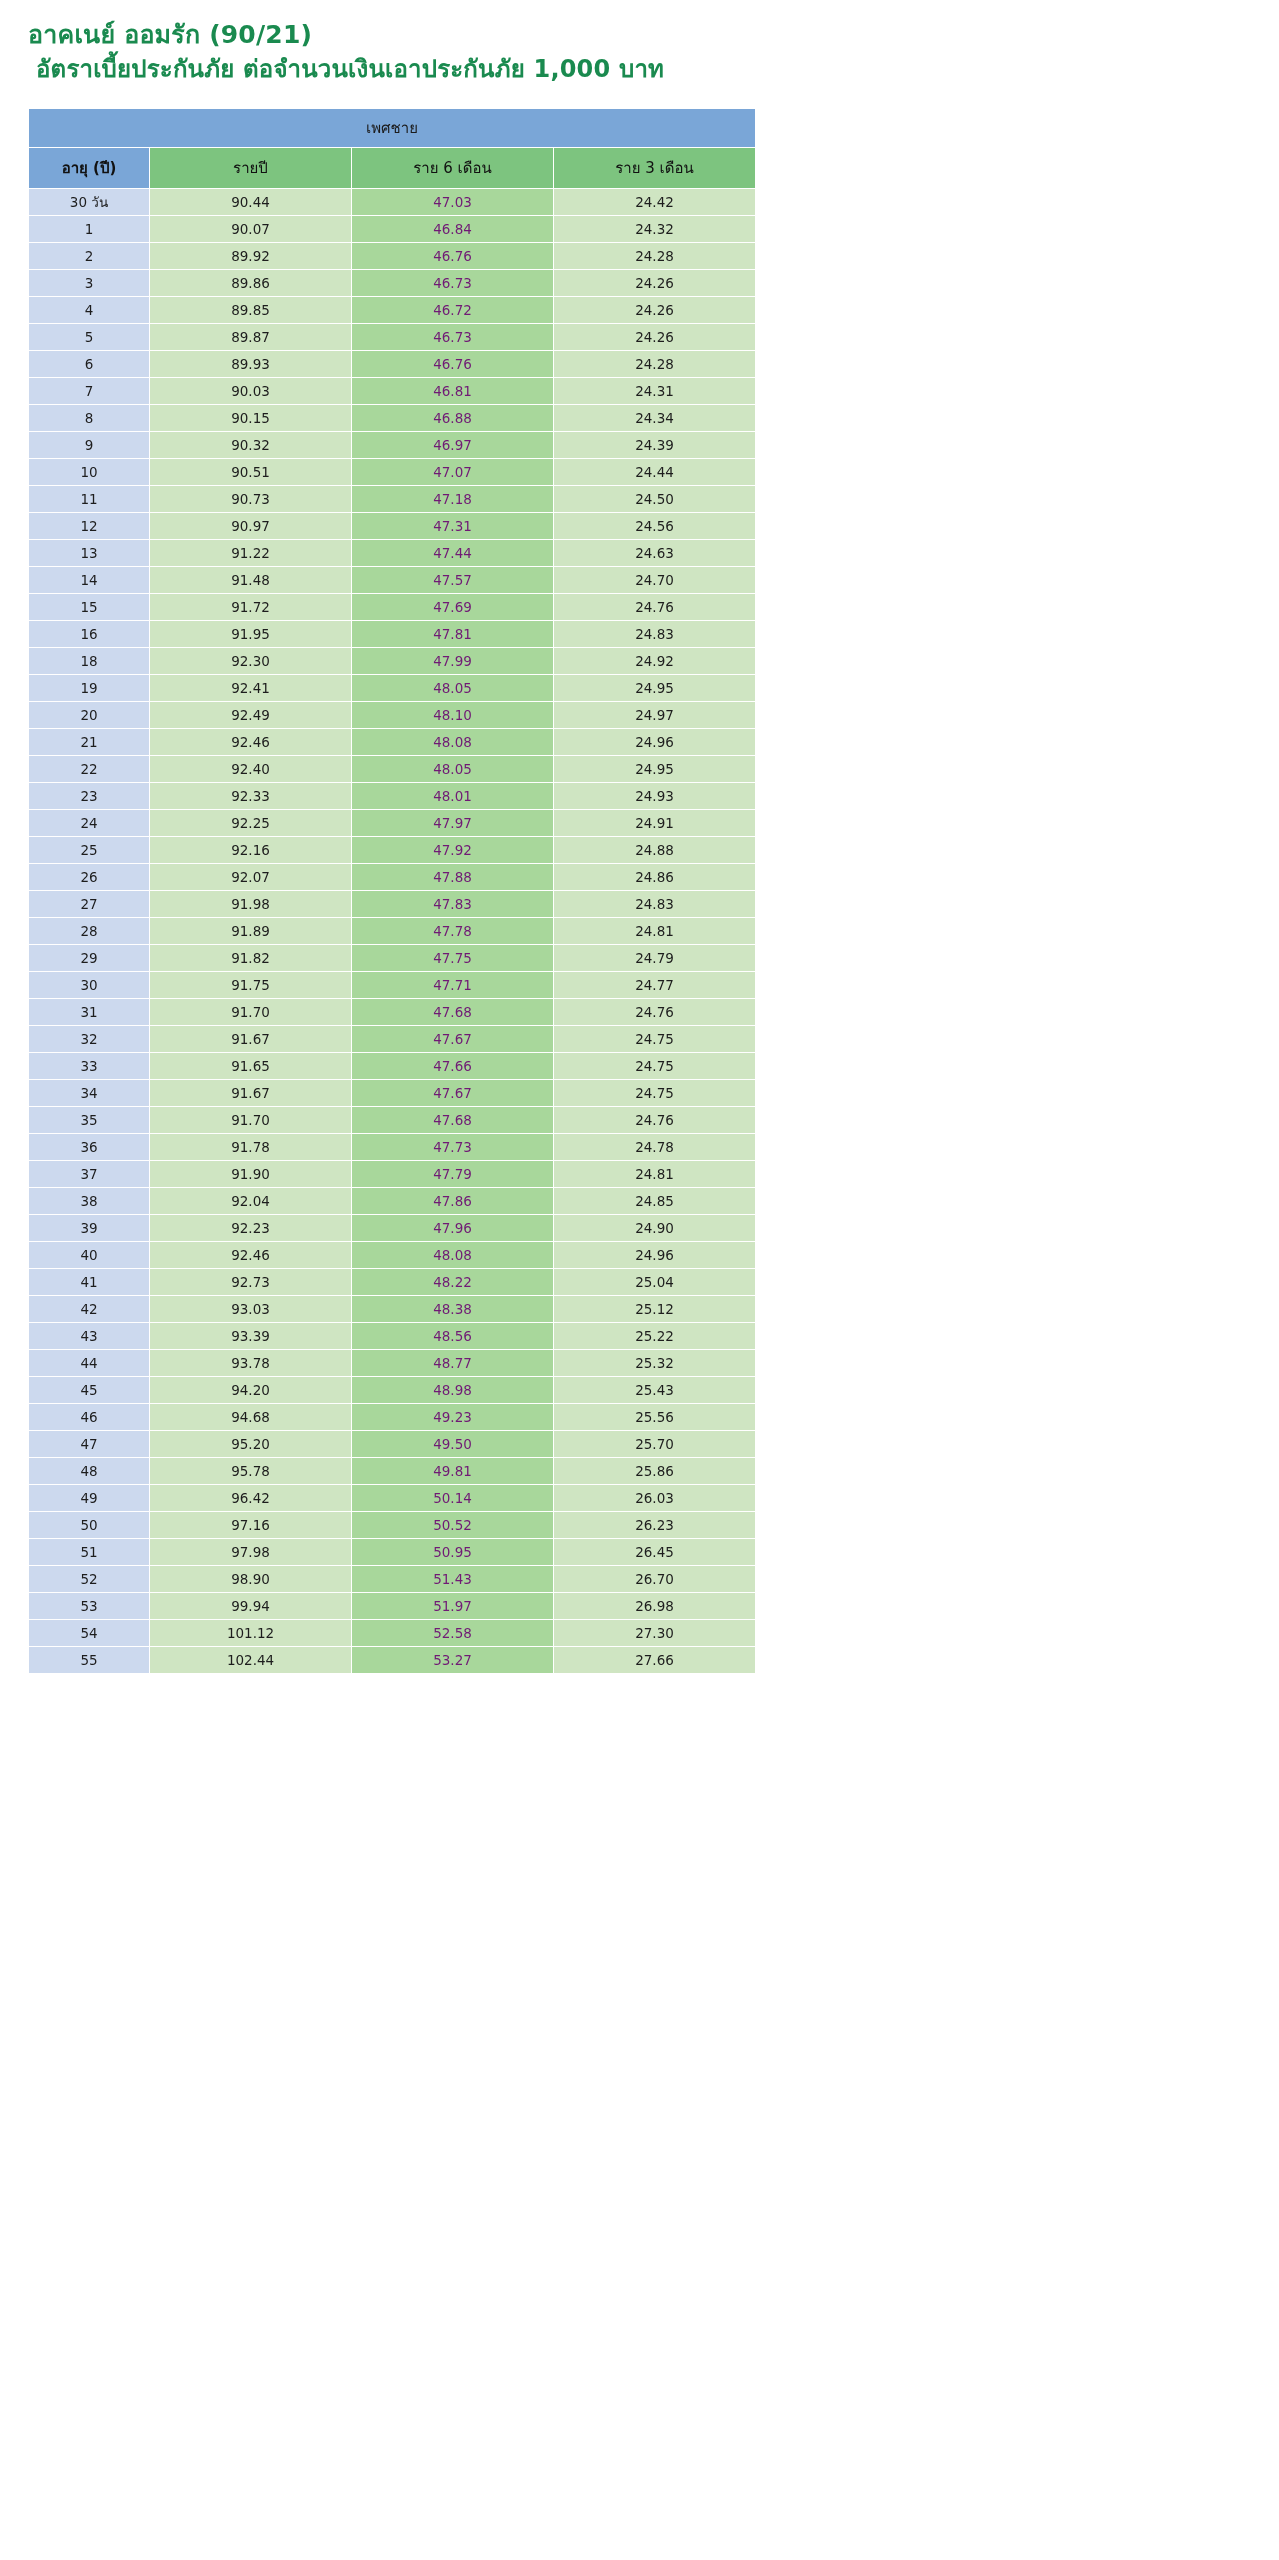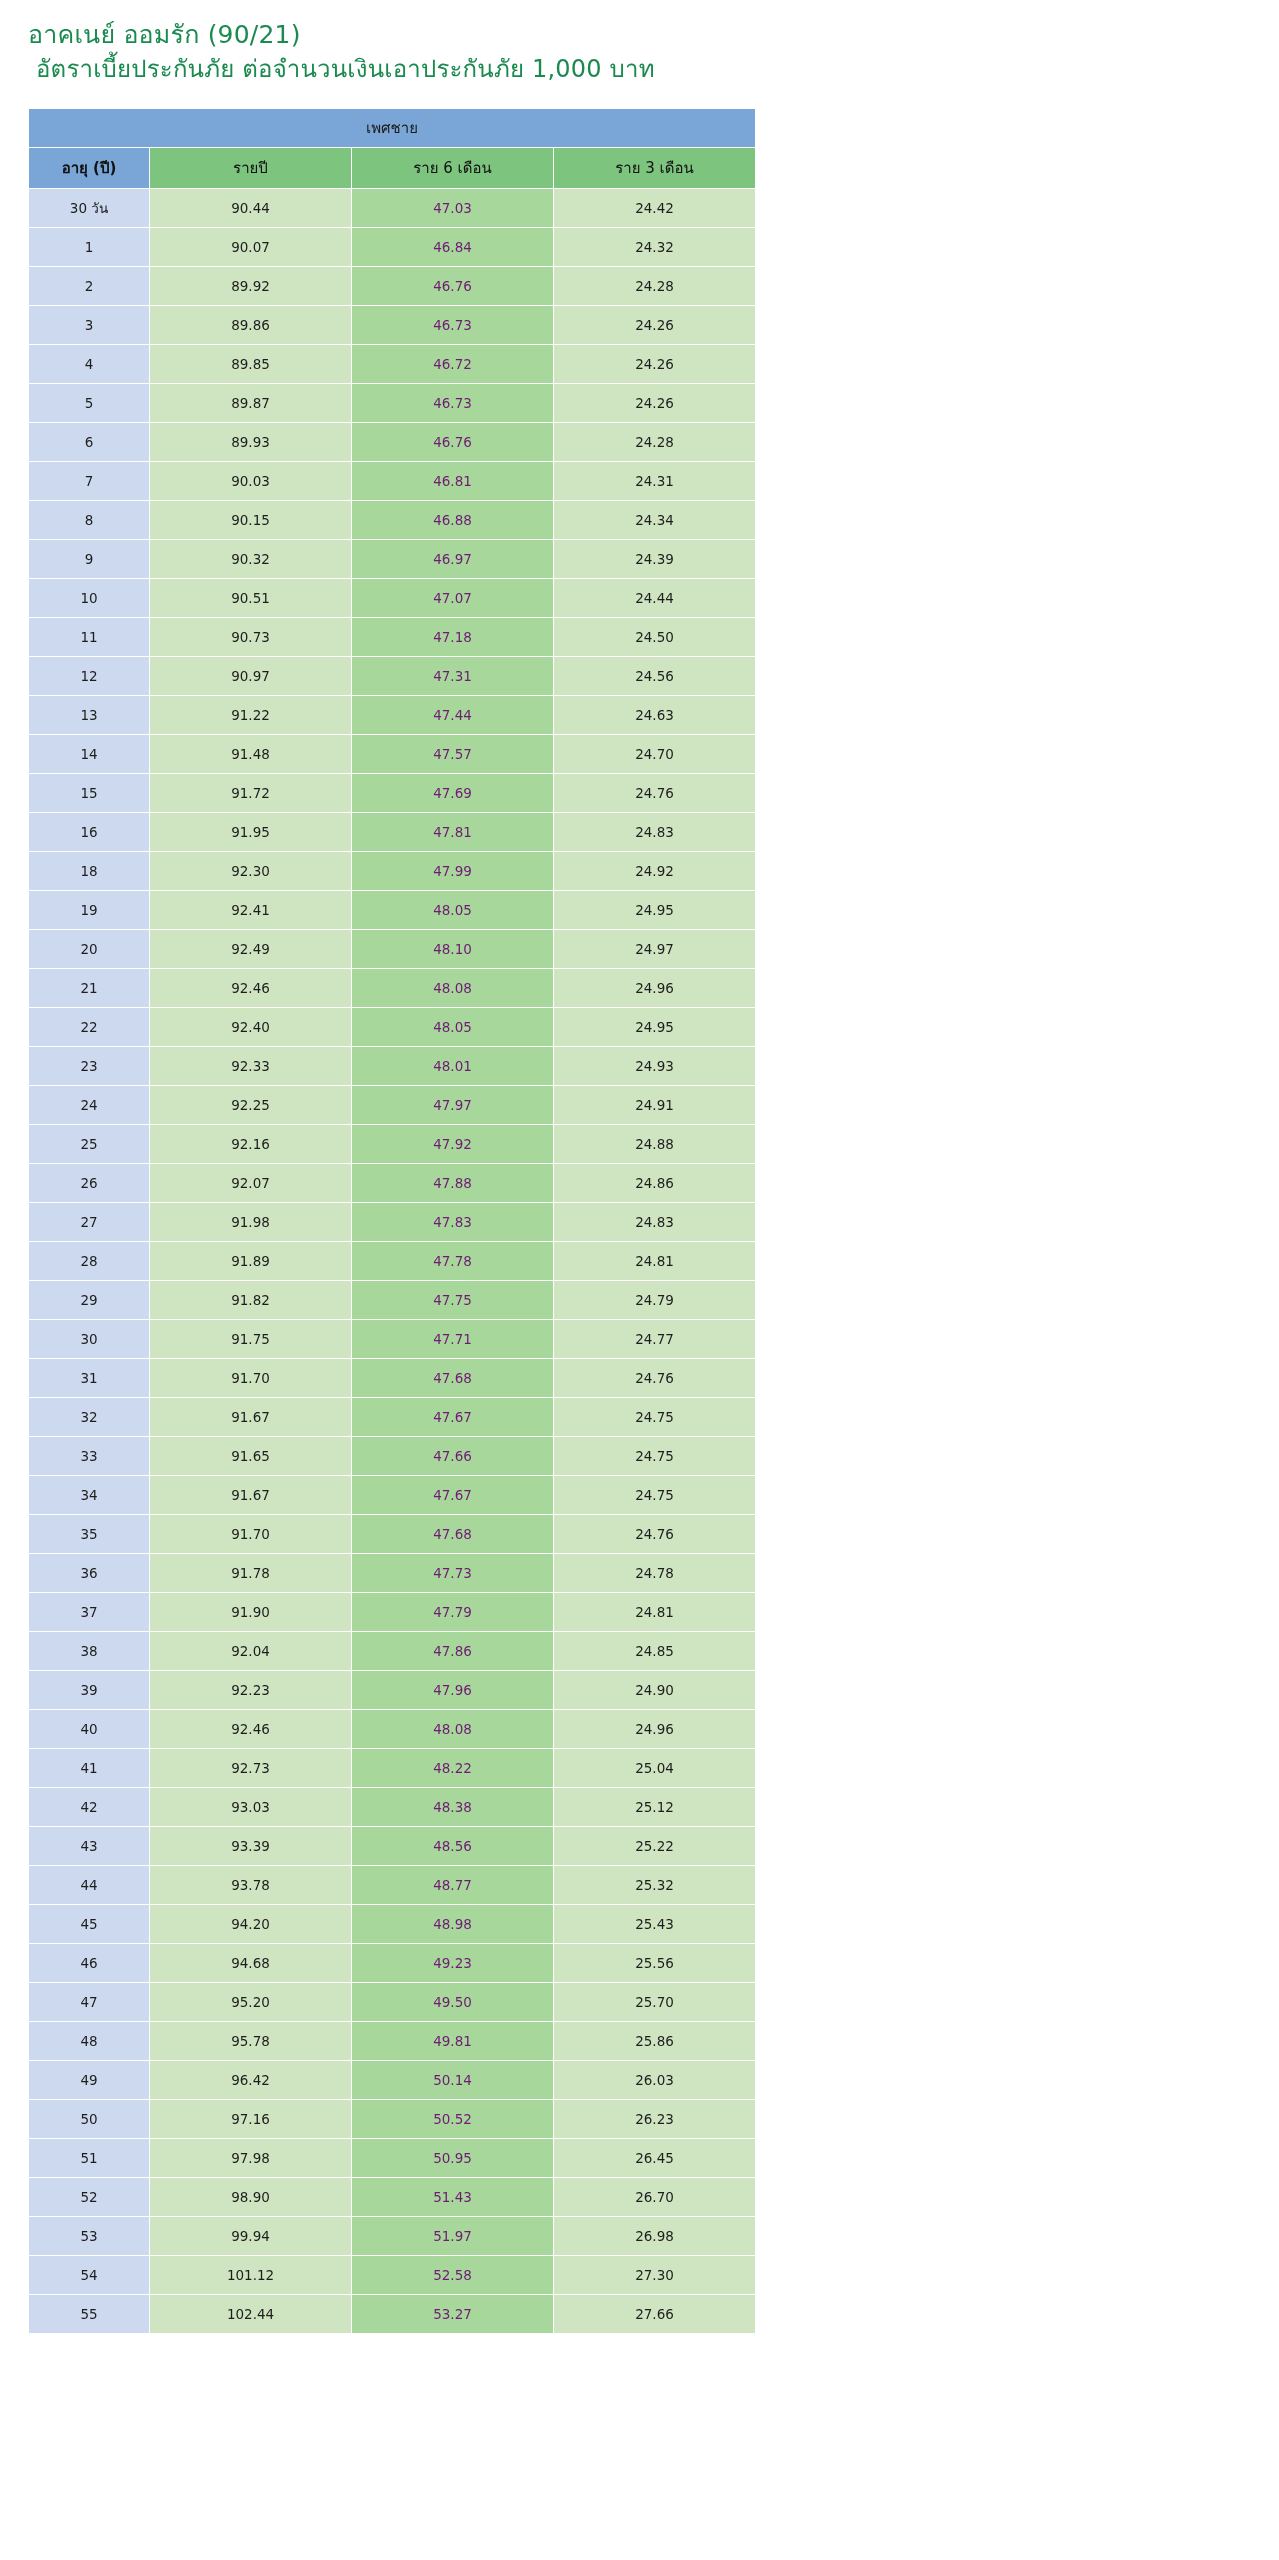--- a/index.html
+++ b/index.html
@@ -21,21 +21,21 @@
     padding: 0;
     background: #ffffff;
   }
 
   
   .title-block {
     padding: 18px 0 0 28px;
   }
   .title-line {
     color: #1a8a4f;
-    font-weight: normal;
+    font-weight: bold;
     letter-spacing: 0.2px;
     white-space: nowrap;
   }
   .title-line-1 {
     font-size: 25px;
     line-height: 34px;
   }
   .title-line-2 {
     font-size: 24px;
     line-height: 34px;
@@ -104,21 +104,21 @@
     border: 0;
     white-space: nowrap;
   }
   td.cell-yr {
     background: #cfe5c2;
     color: #1d1d1d;
     font-size: 13.5px;
     height: 22px;
     line-height: 22px;
     text-align: center;
-    padding: 8px;
+    padding: 2px;
     border: 0;
   }
   td.cell-6m {
     background: #a8d79b;
     color: #701a75;
     font-size: 13.5px;
     height: 22px;
     line-height: 22px;
     text-align: center;
     padding: 0;

